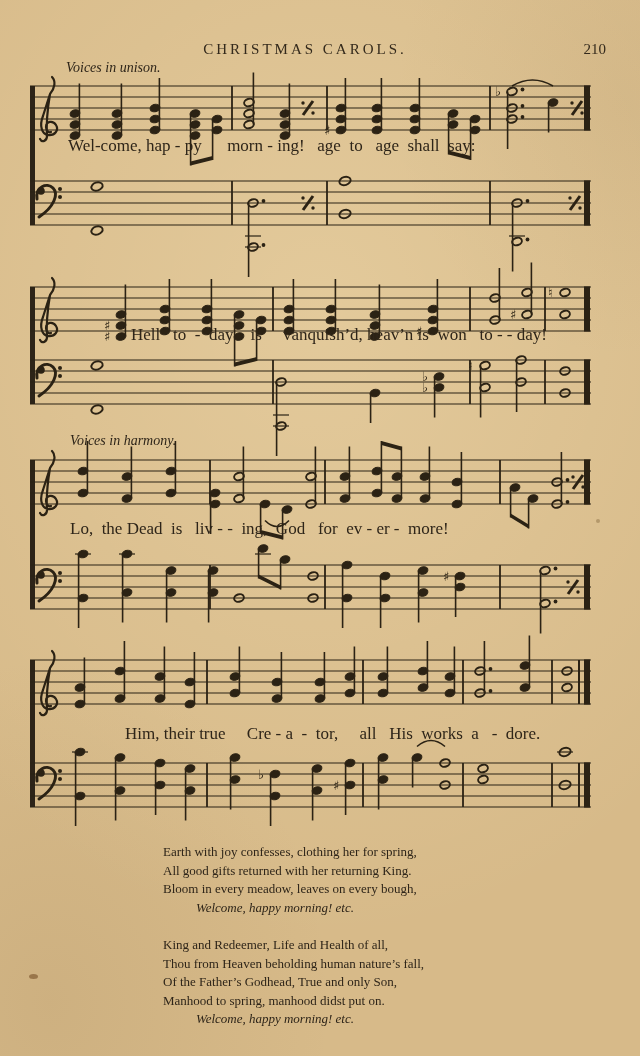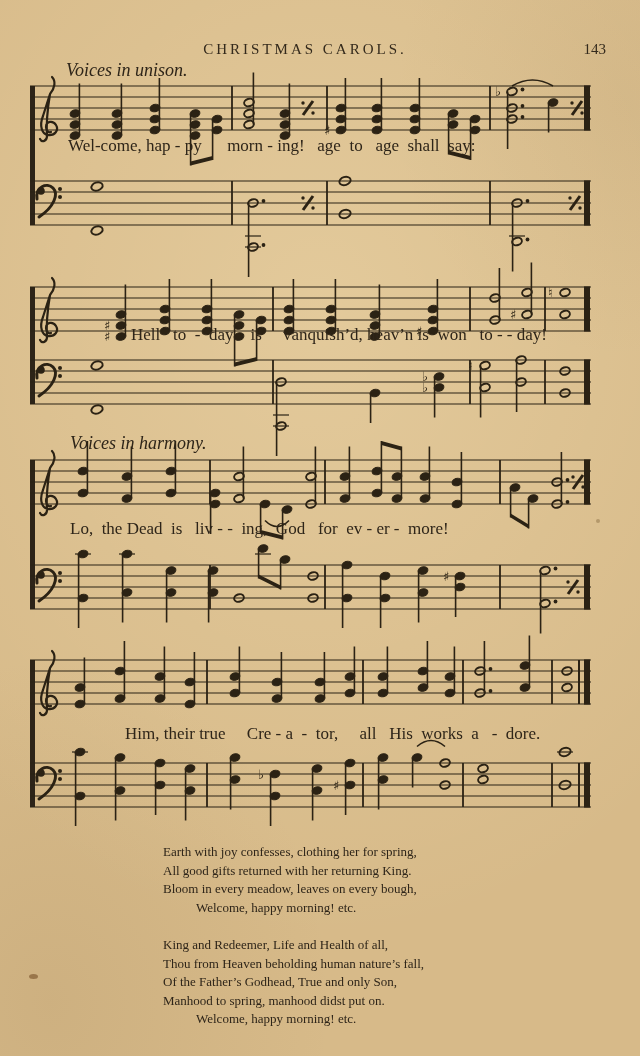--- a/index.html
+++ b/index.html
@@ -11,42 +11,42 @@
       radial-gradient(80% 60% at 8% 95%, rgba(120,90,50,.10), rgba(0,0,0,0) 55%),
       radial-gradient(60% 40% at 97% 10%, rgba(120,90,50,.08), rgba(0,0,0,0) 60%);
     font-family:"Liberation Serif", serif;
     color:#2d2418;
   }
   .hdr-title{
     position:absolute;top:41px;left:0;width:610px;text-align:center;
     font-size:15px;letter-spacing:3px;color:#342a1c;
   }
   .hdr-num{position:absolute;top:41px;right:34px;font-size:15px;color:#342a1c;}
-  .voices-label{position:absolute;font-style:italic;font-size:18px;color:#2e2519;text-align:center;}
+  .voices-label{position:absolute;font-style:italic;font-size:14px;color:#2e2519;text-align:center;}
   .lab1{top:60px;left:66px;}
   .lab3{top:433px;left:70px;}
   svg.staff{position:absolute;left:25px;width:572px;height:76px;overflow:visible;}
   .sysbar{position:absolute;left:30px;width:5px;background:#2d2418;}
   .lyrics{
     position:absolute;left:25px;width:600px;white-space:pre;
     font-size:17px;color:#2e2519;
   }
   .verse{position:absolute;left:163px;font-size:13px;line-height:18.6px;color:#2e2519;}
-  .verse .indent{margin-left:33px;}
+  .verse .indent{margin-left:33px;font-style:italic;}
   .speck{position:absolute;border-radius:50%;}
   .sp1{left:29px;top:974px;width:9px;height:5px;background:rgba(110,70,30,.55);}
   .sp2{left:596px;top:519px;width:4px;height:4px;background:rgba(110,80,40,.35);}
 </style>
 </head>
 <body>
 
 <div class="page">
 
   <div class="hdr-title">CHRISTMAS CAROLS.</div>
-  <div class="hdr-num">143</div>
+  <div class="hdr-num">210</div>
 
   <div class="voices-label lab1">Voices in unison.</div>
   <div class="voices-label lab3">Voices in harmony.</div>
 
   <div class="sysbar" style="top:86px;height:139px;"></div>
   <div class="sysbar" style="top:287px;height:117px;"></div>
   <div class="sysbar" style="top:460px;height:149px;"></div>
   <div class="sysbar" style="top:660px;height:147px;"></div>
 
   <svg class="staff" id="st0t" style="top:70px;">

